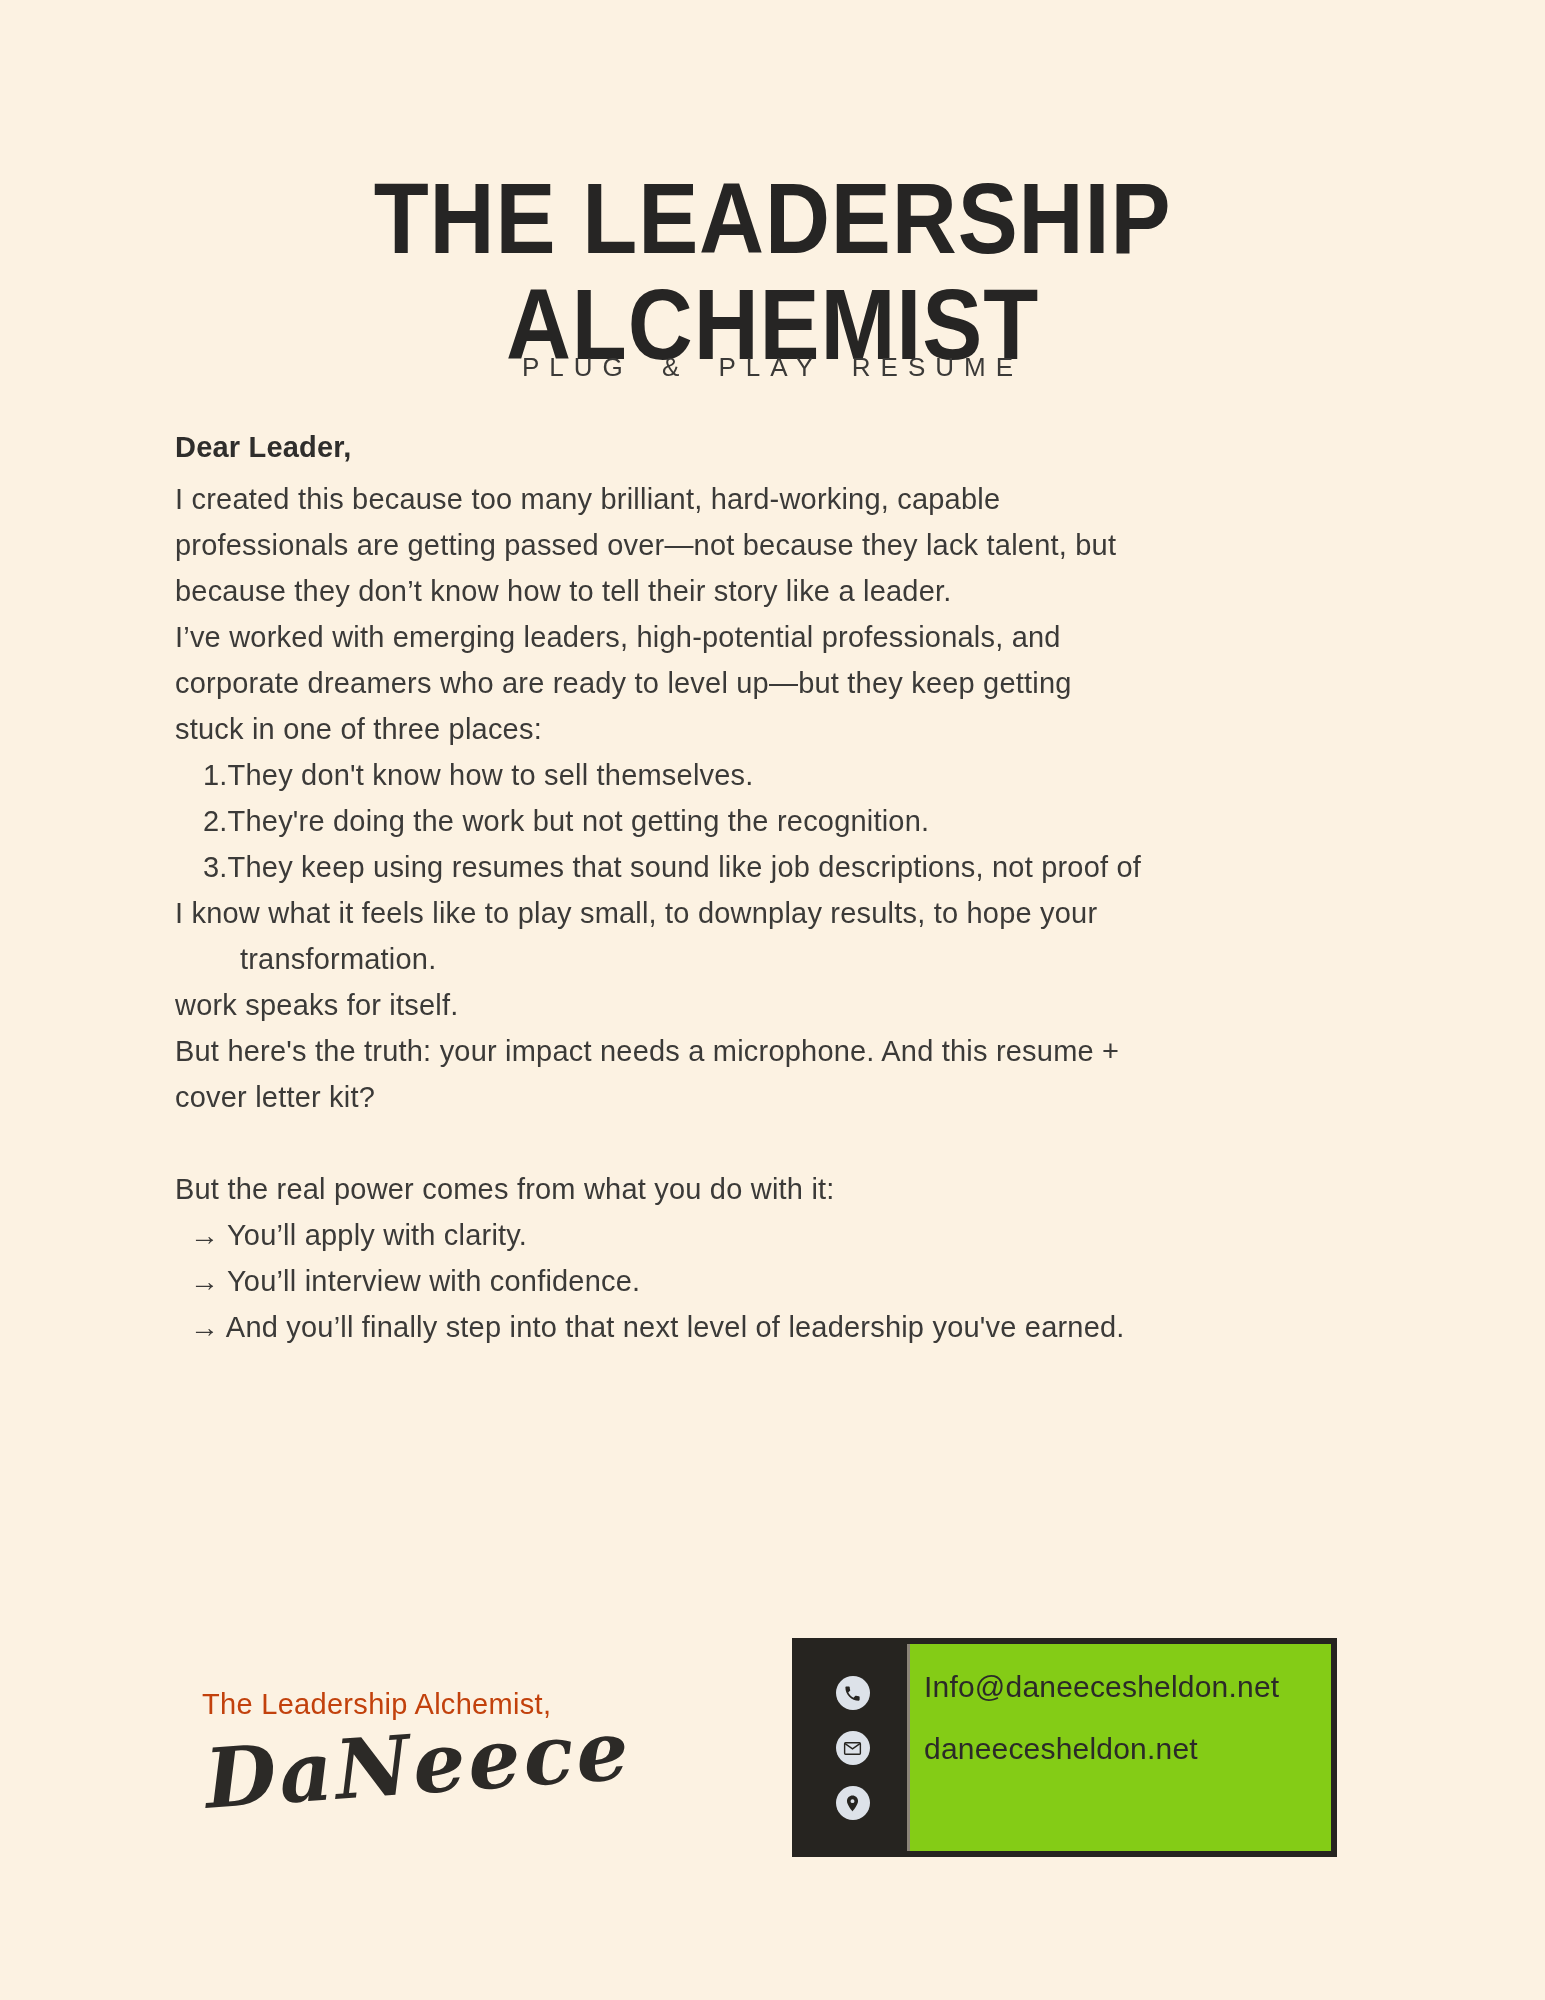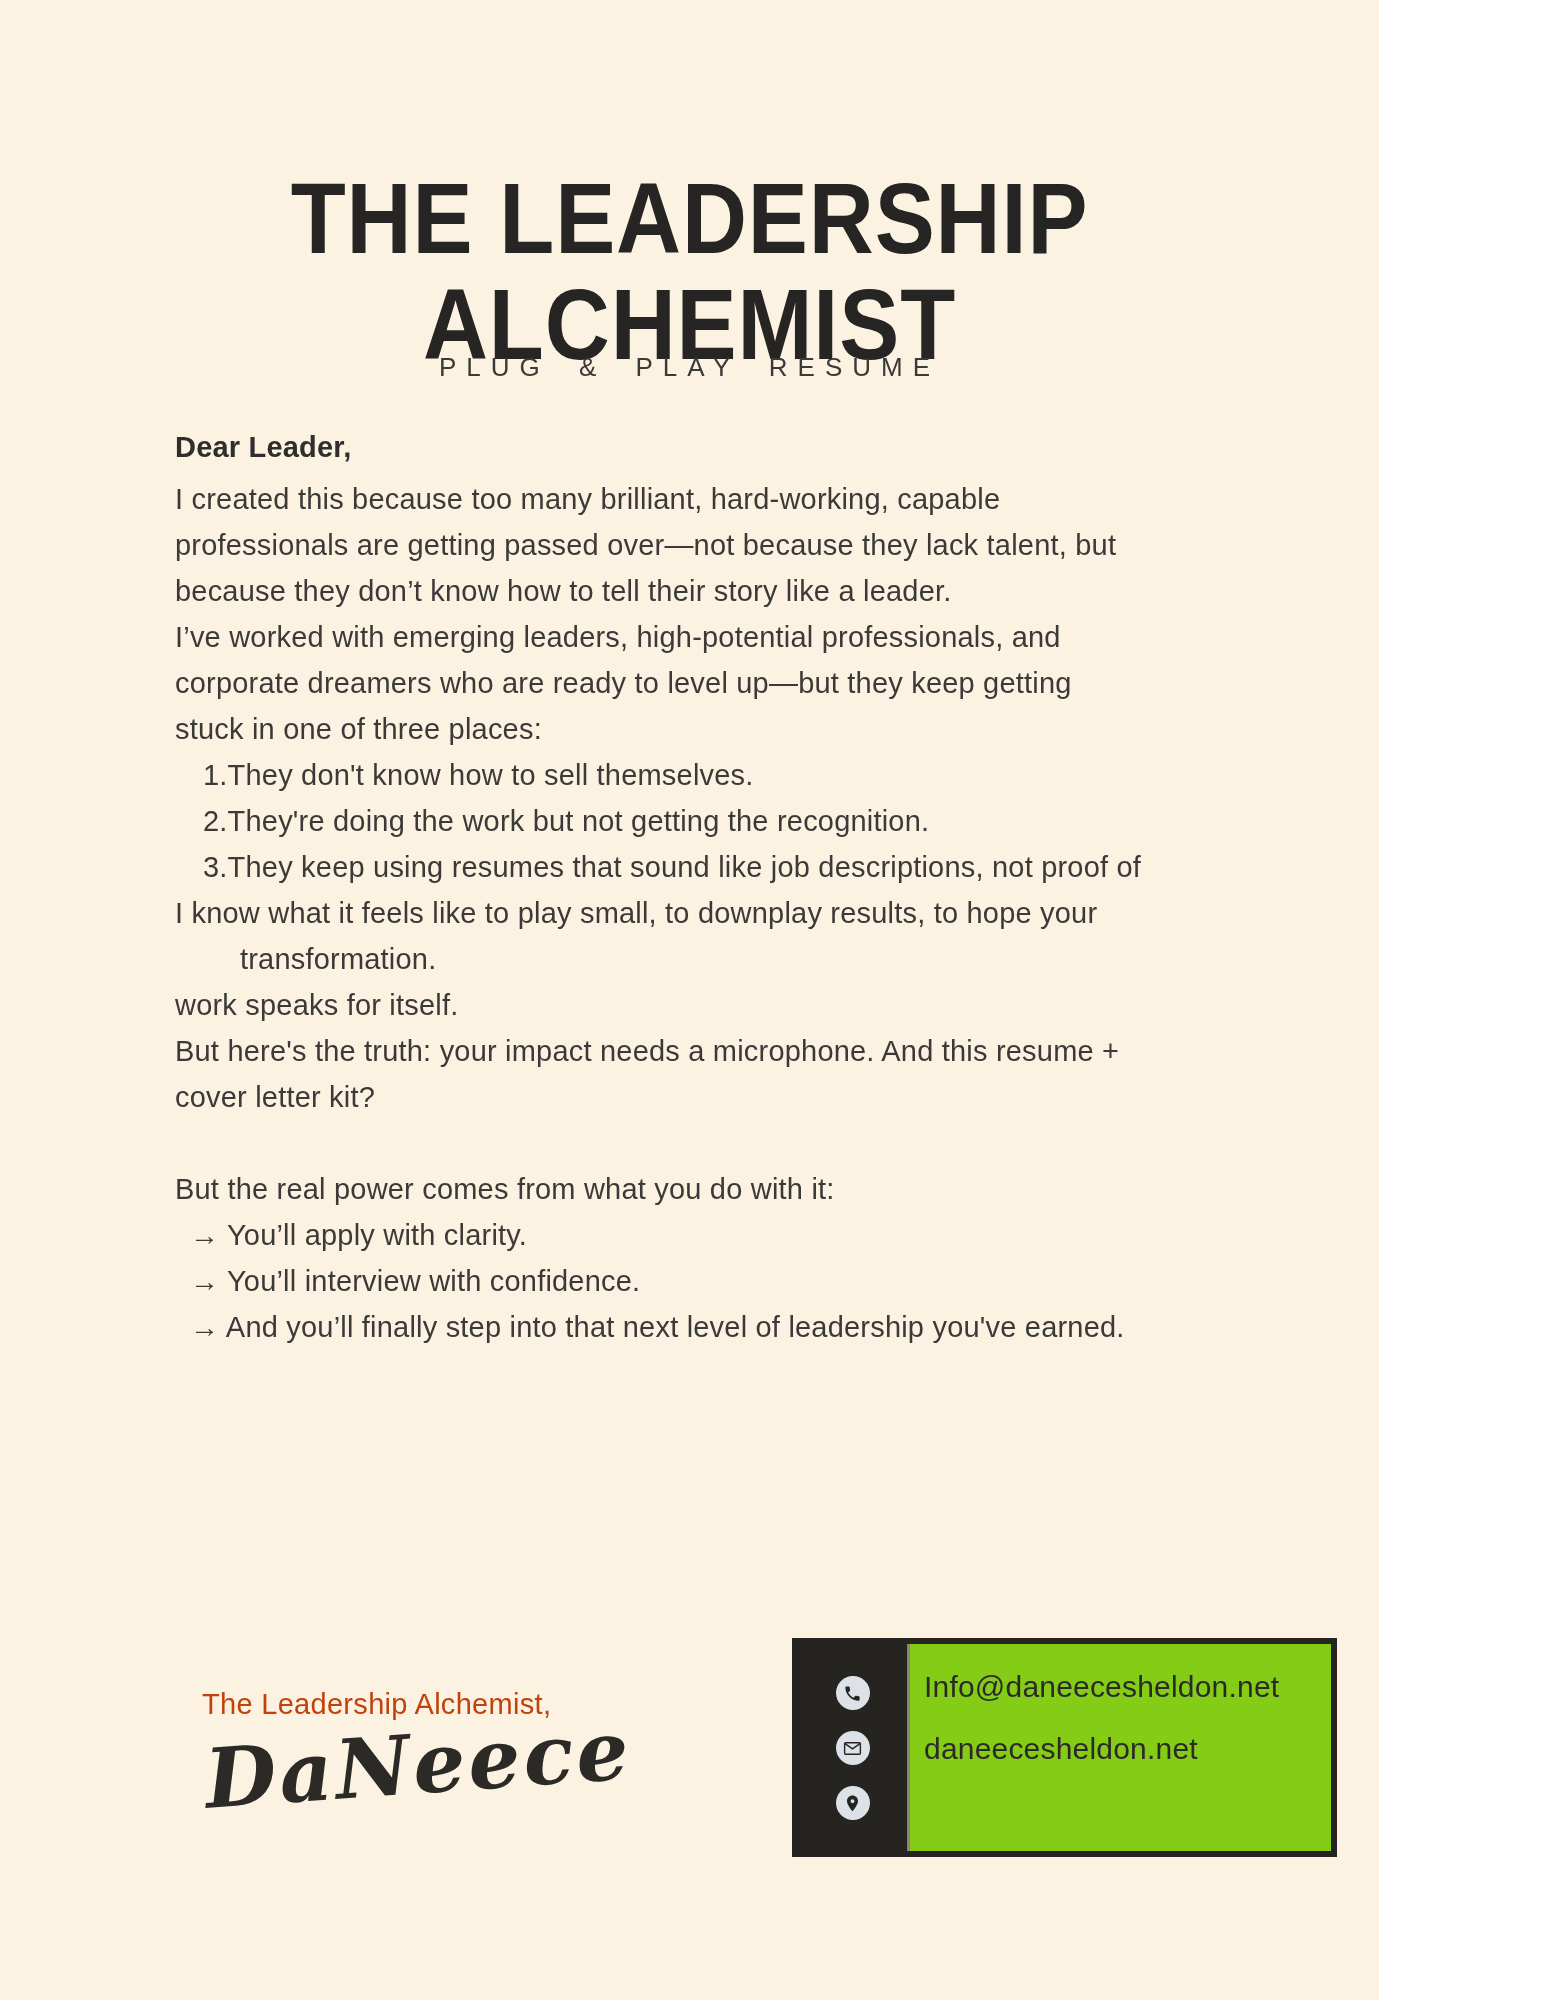--- a/index.html
+++ b/index.html
@@ -1,18 +1,18 @@
 <!DOCTYPE html>
 <html><head>
 <meta charset="utf-8">
 <style>
   html,body{margin:0;padding:0;}
   .page{
     position:relative;
-    width:1379px;height:2000px;
+    width:1545px;height:2000px;
     background:#FCF2E2;
     font-family:"Liberation Sans",sans-serif;
     color:#3B3A38;
     overflow:hidden;
   }
   
   .title{
     position:absolute;top:98px;left:0;right:0;
     text-align:center;
     color:#262524;

